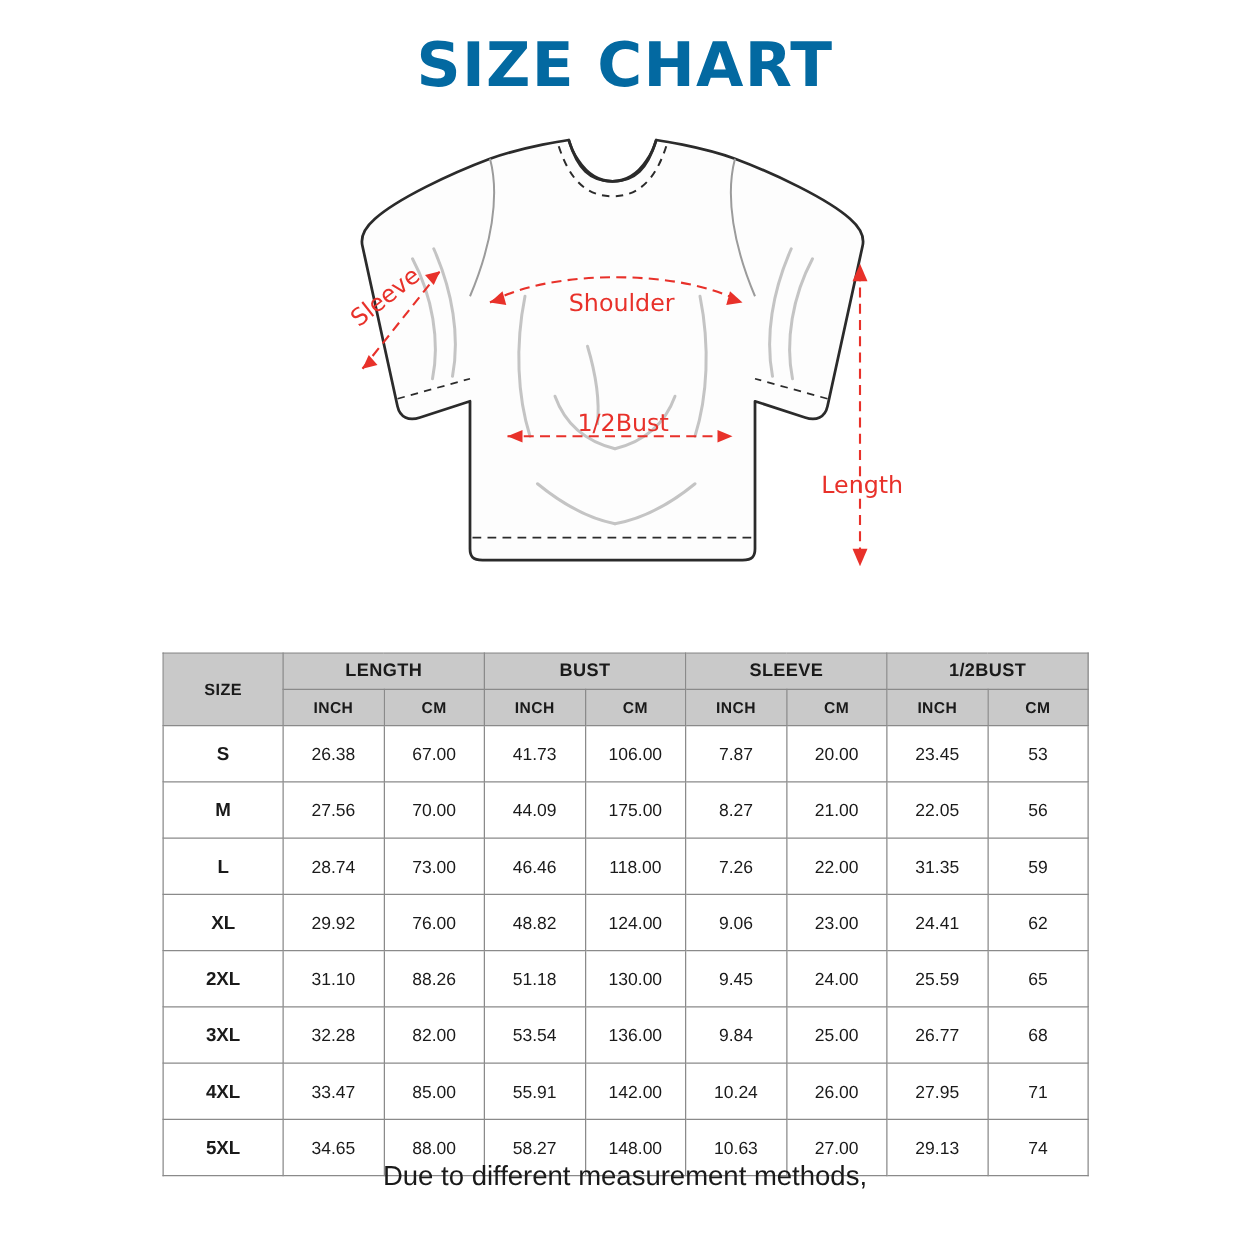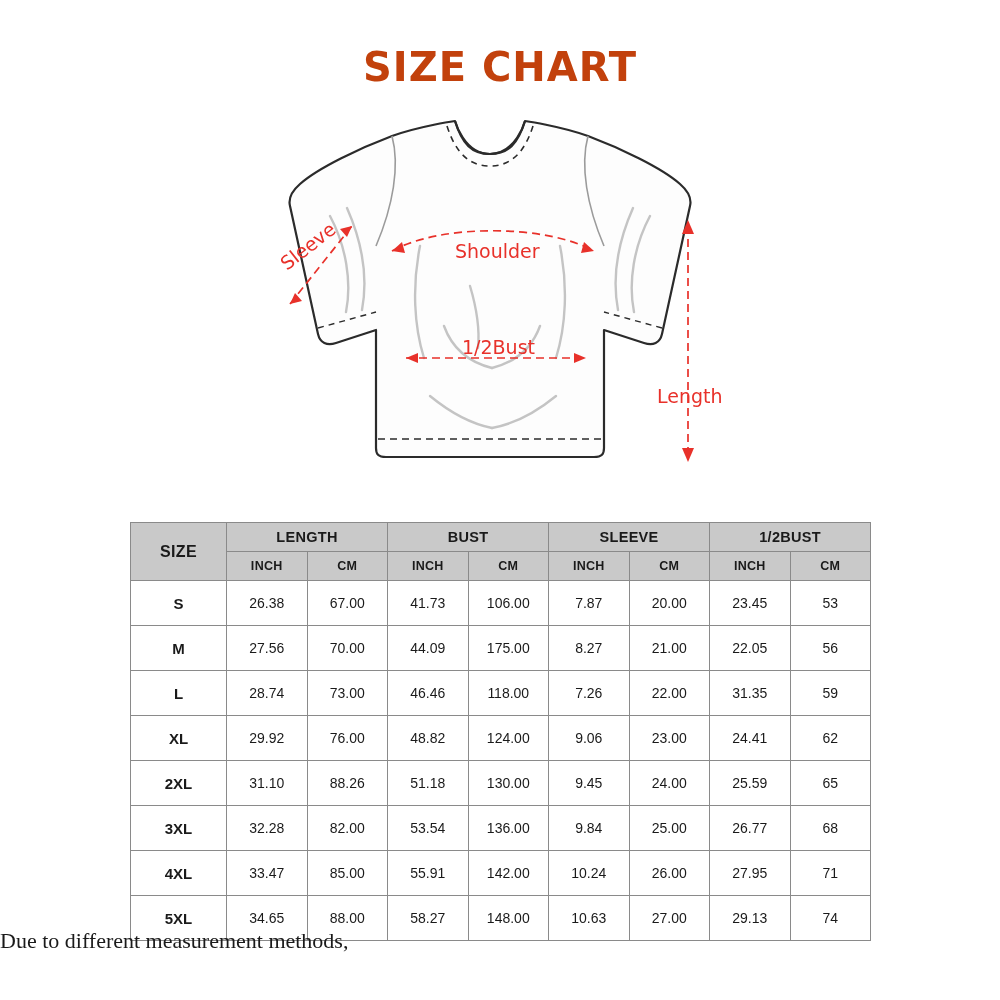--- a/index.html
+++ b/index.html
@@ -12,25 +12,25 @@
     height: 1000px;
     font-family: "Liberation Sans", sans-serif;
     color: #111111;
     position: relative;
     overflow: hidden;
   }
 
   
   .title {
     text-align: center;
-    font-size: 40px;
+    font-size: 49px;
     font-weight: bold;
     letter-spacing: 1px;
-    color: #c2410c;
-    margin: 44px 0 0 0;
+    color: #0369a1;
+    margin: 24px 0 0 0;
     font-family: "DejaVu Sans", sans-serif;
   }
 
   
   .illustration {
     position: relative;
     width: 1000px;
     height: 400px;
     margin-top: 6px;
   }
@@ -58,21 +58,21 @@
     color: #1a1a1a;
   }
   table.size-table thead th {
     background: #c9c9c9;
     font-weight: bold;
     height: 26px;
     font-size: 14.5px;
     letter-spacing: 0.3px;
   }
   table.size-table thead th.size-head {
-    font-size: 16px;
+    font-size: 13px;
   }
   table.size-table thead th.unit {
     font-size: 12.5px;
     font-weight: bold;
     height: 26px;
   }
   table.size-table tbody td {
     height: 42px;
     background: #ffffff;
   }
@@ -82,25 +82,25 @@
   }
   col.c-size { width: 96px; }
   col.c-val  { width: 80.5px; }
 
   
   .note {
     position: absolute;
     left: 0;
     top: 925px;
     width: 1000px;
-    text-align: left;
+    text-align: center;
     font-size: 22px;
     line-height: 31px;
     color: #1a1a1a;
-    font-family: Liberation Serif, serif;
+    font-family: Liberation Sans, sans-serif;
   }
 
   .red-label {
     font-family: "DejaVu Sans", sans-serif;
     fill: #e8312a;
     font-size: 19px;
   }
 </style>
 </head>
 <body>

